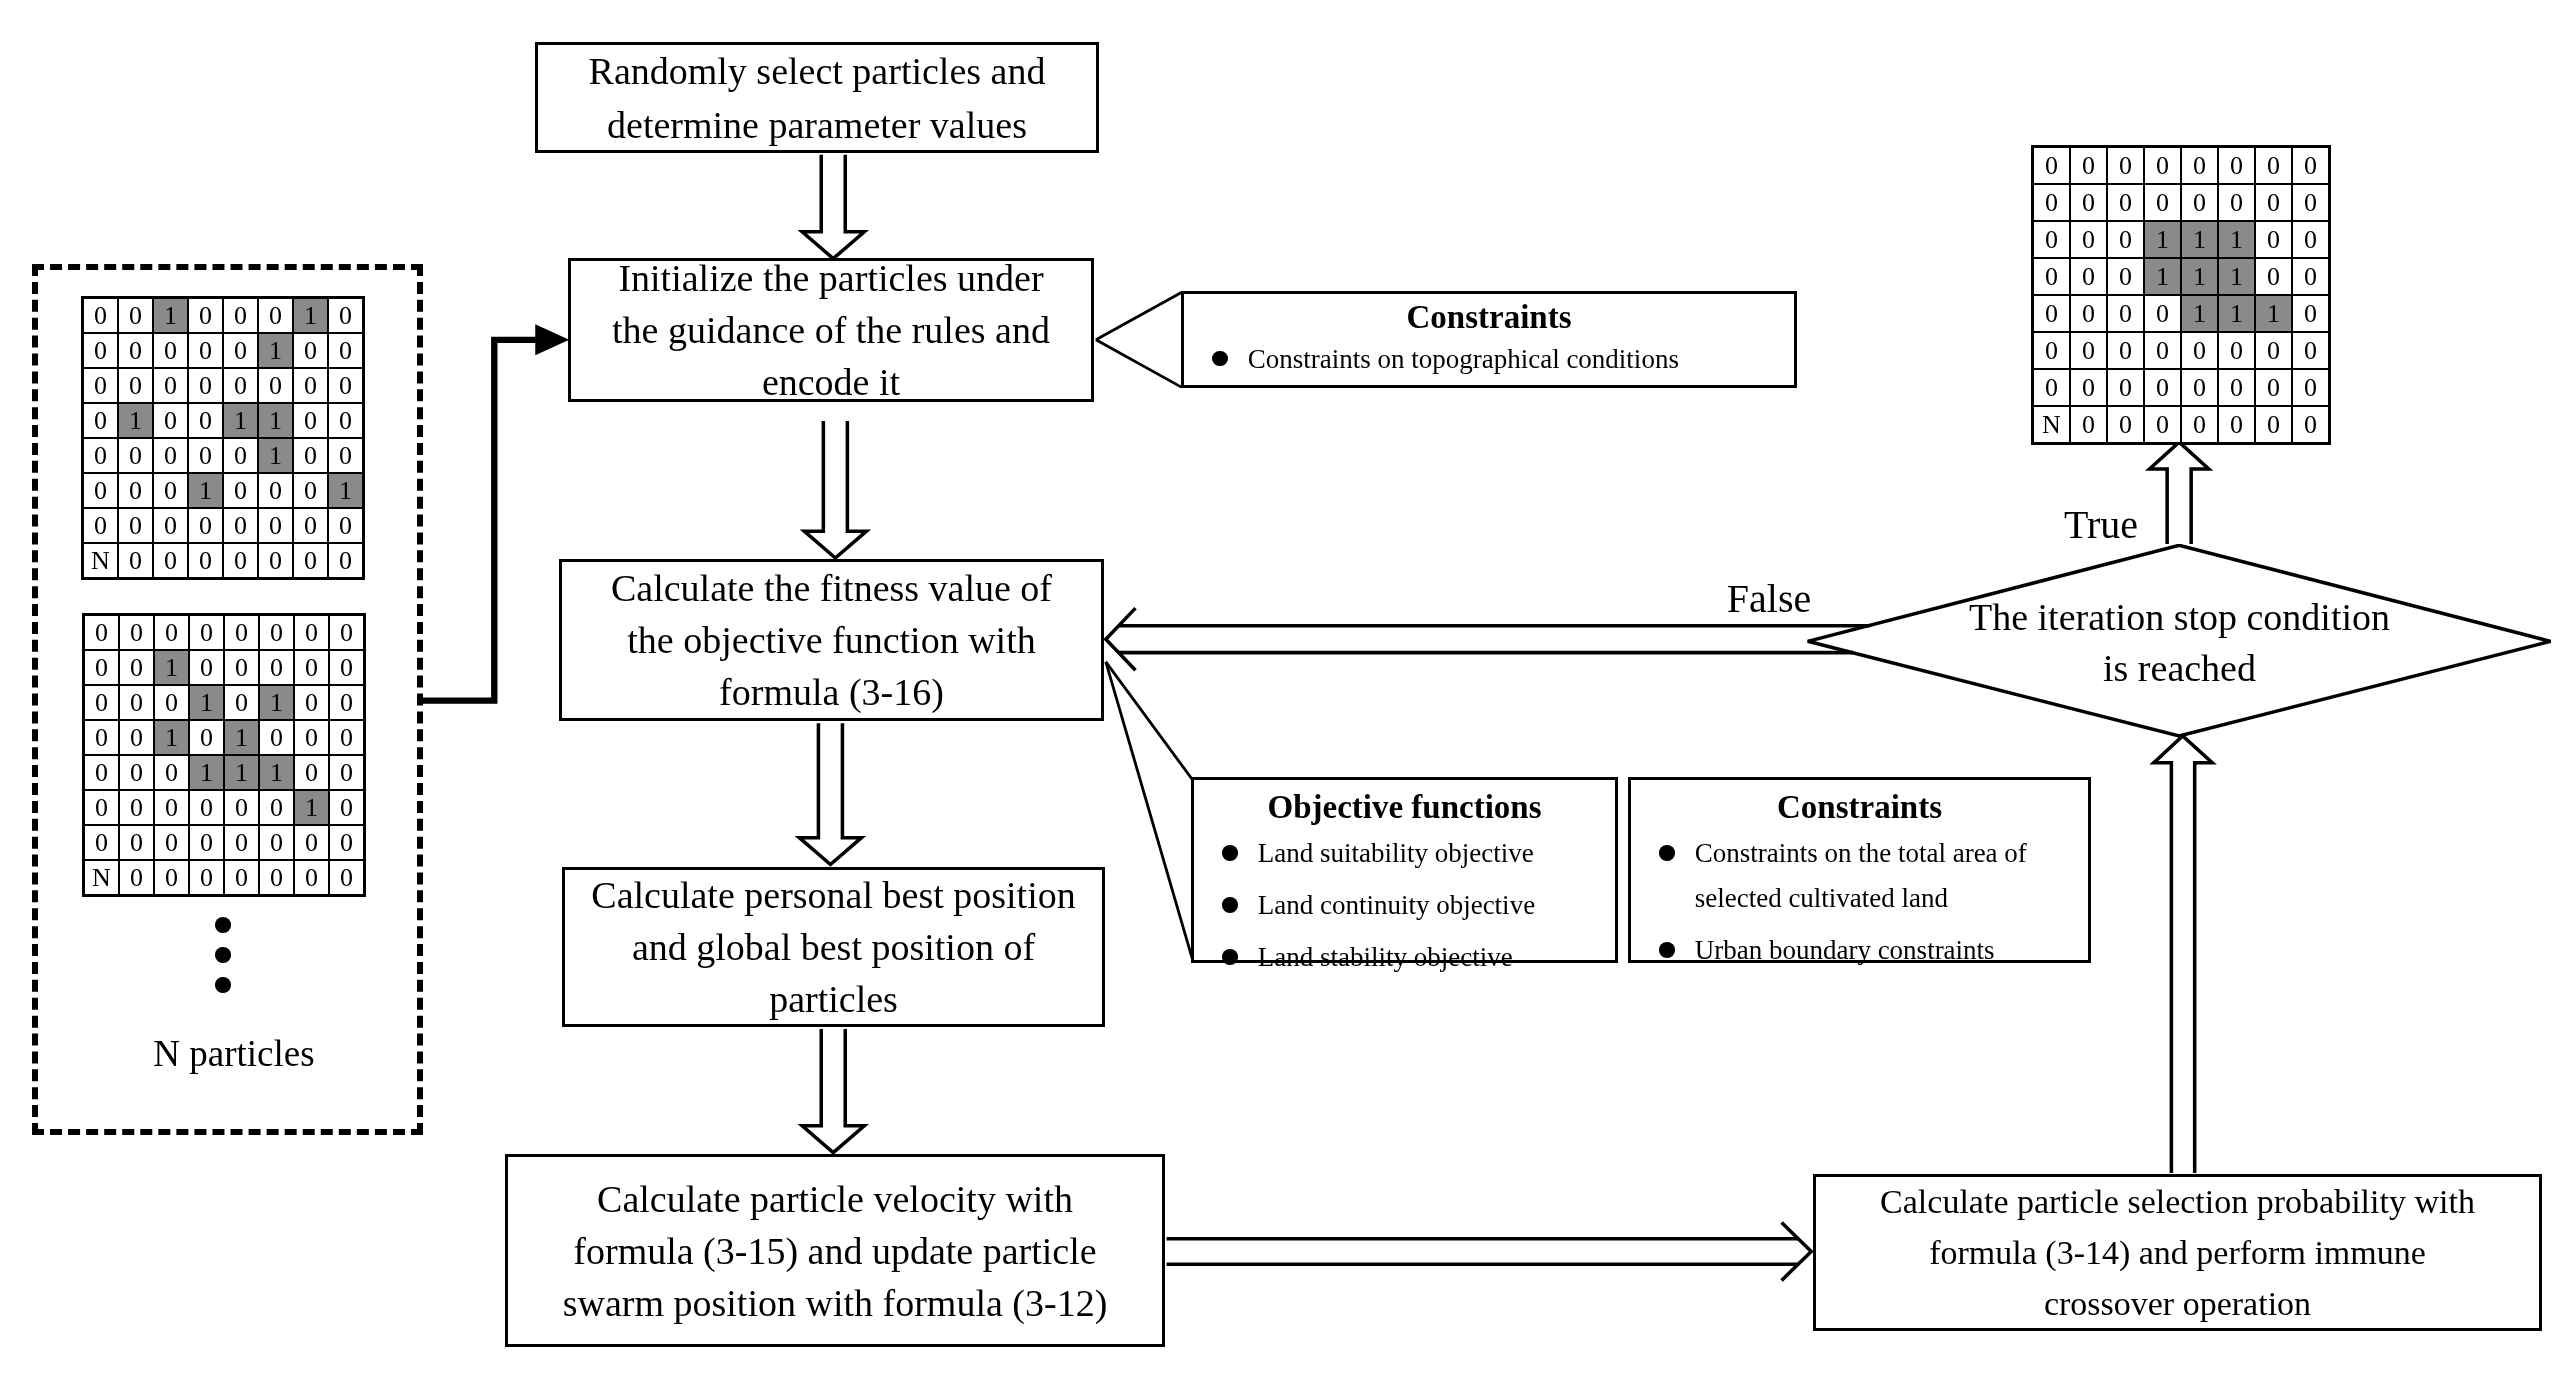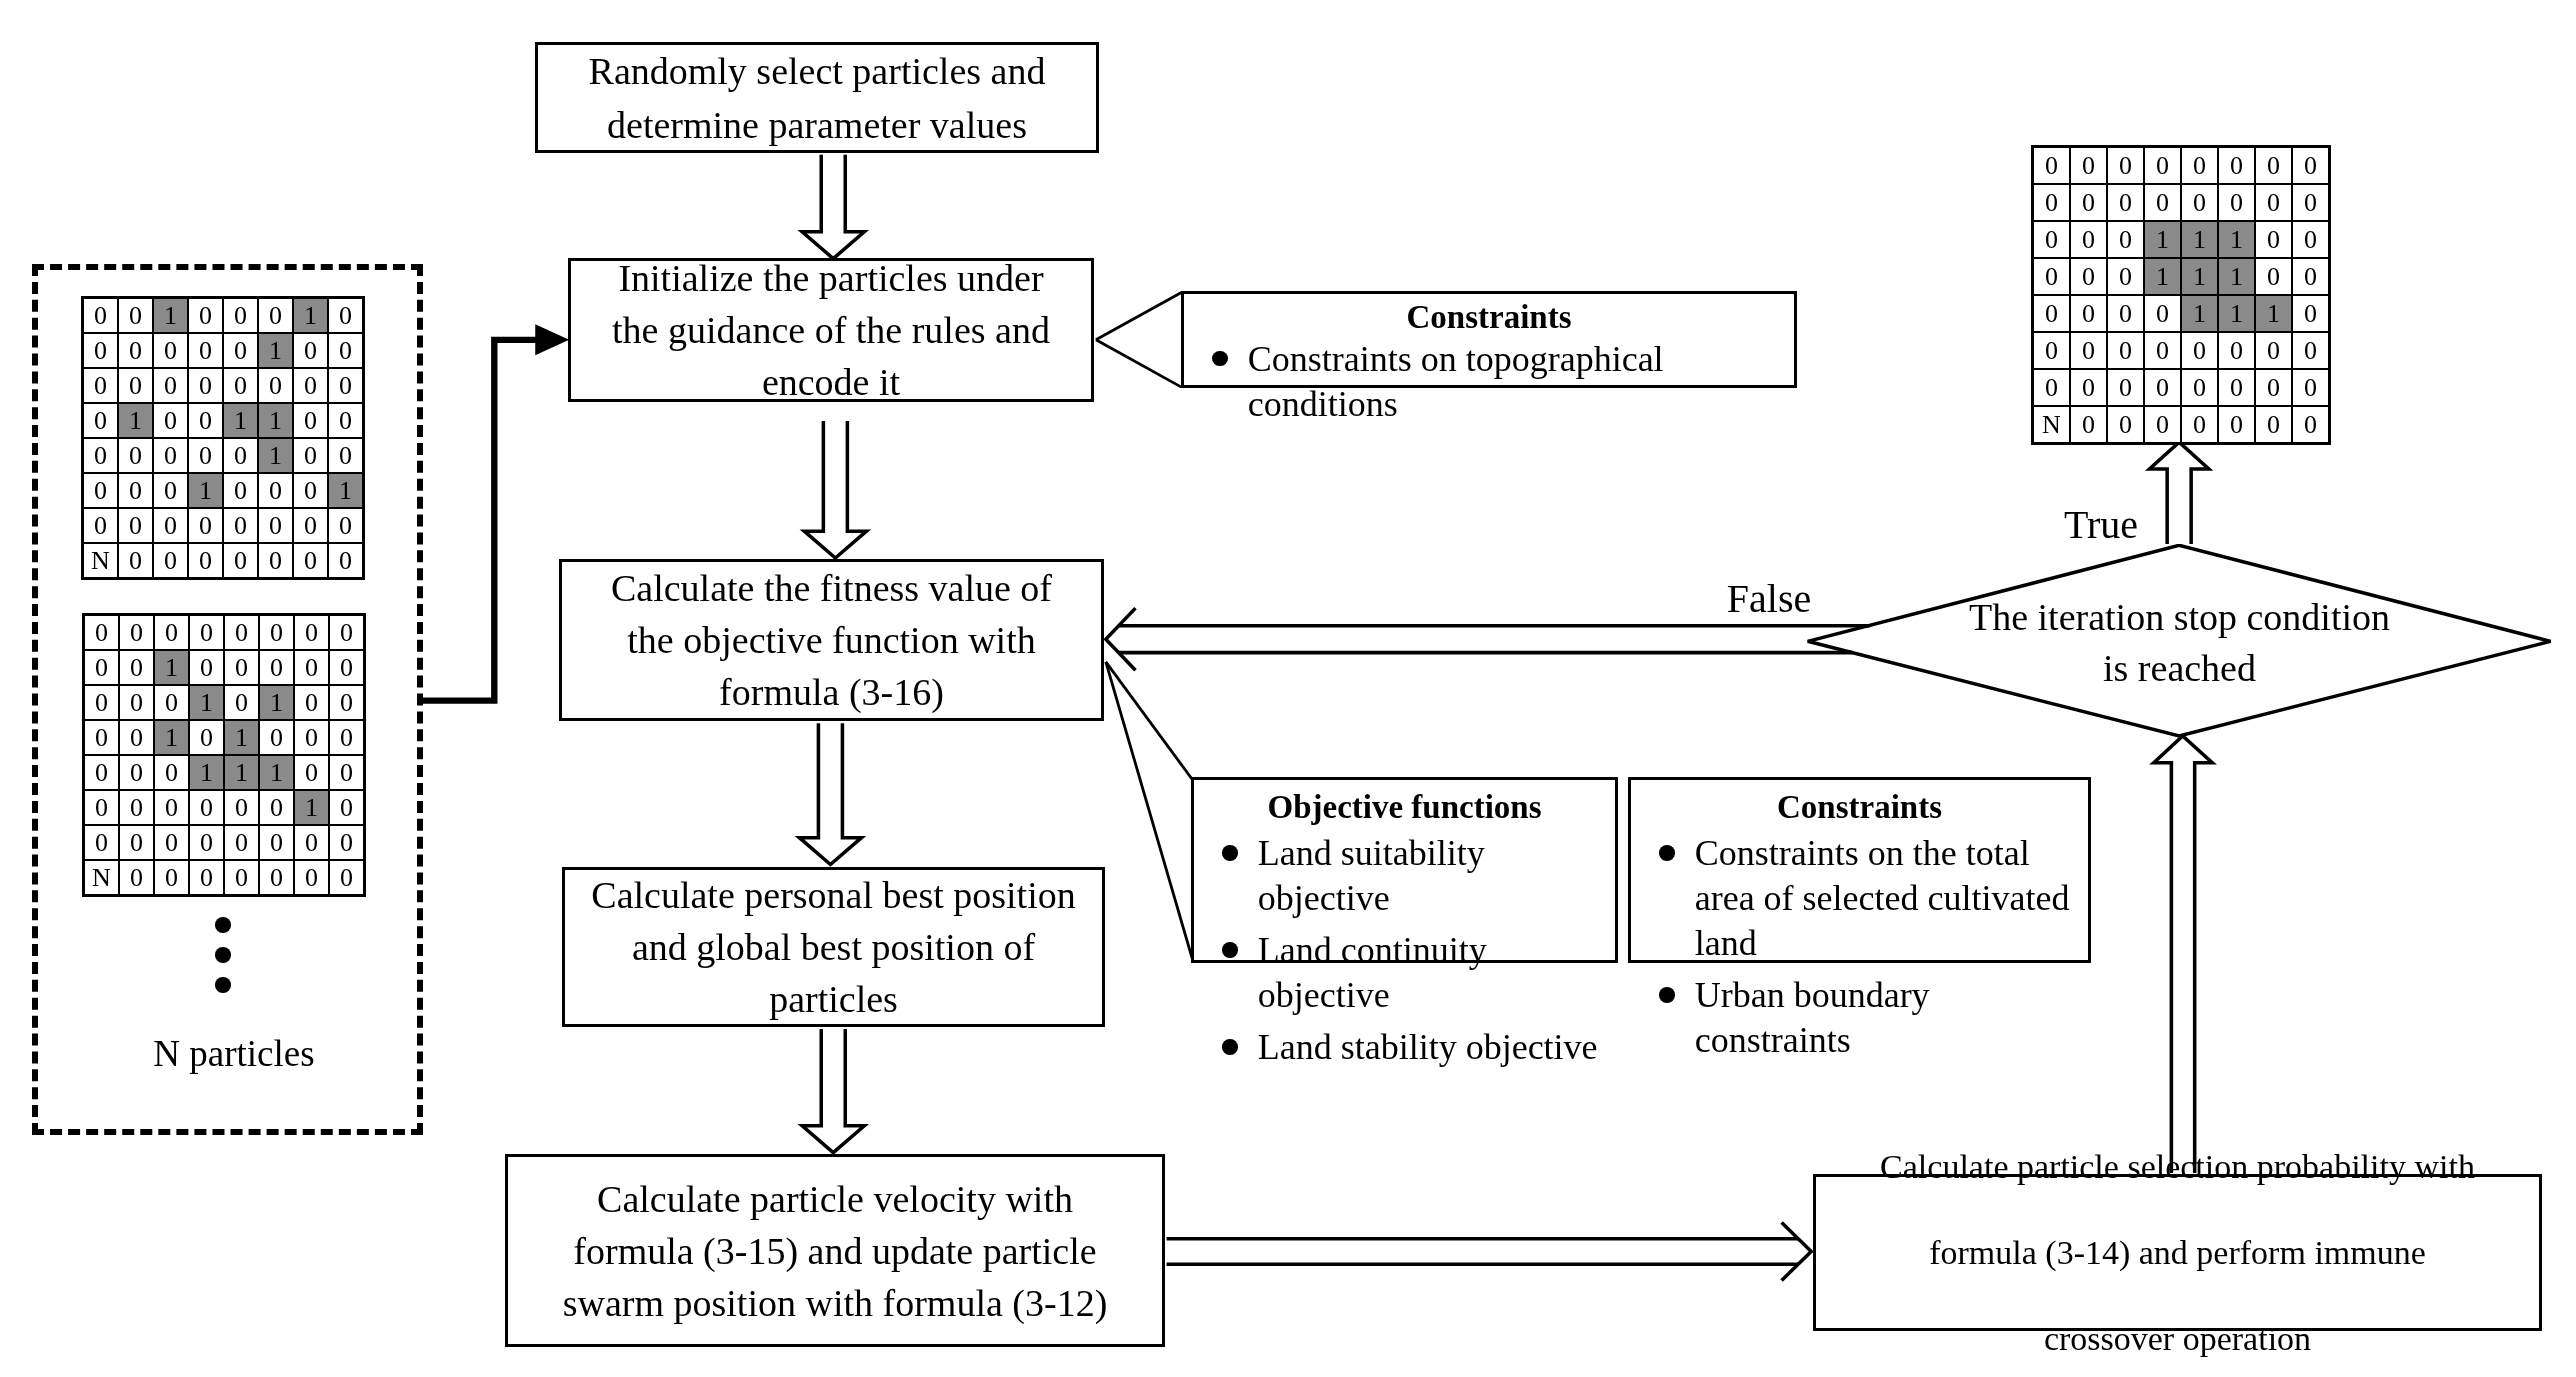--- a/index.html
+++ b/index.html
@@ -17,21 +17,21 @@
            justify-content:center;align-items:center;text-align:center;
            font-size:38px;line-height:51px;background:transparent;}
 
   .callout{position:absolute;z-index:2;box-sizing:border-box;background:#fff;
            border:3.5px solid #000;padding:7px 0 0 0;}
   .co-title{text-align:center;font-weight:bold;font-size:33px;line-height:40px;}
   .co-items{padding:4.2px 12.7px 0 24px;}
   .li{display:flex;align-items:flex-start;margin-bottom:7px;}
   .li .dot{flex:0 0 auto;width:15.5px;height:15.5px;border-radius:50%;
            background:#000;margin:14px 20px 0 4.2px;}
-  .li .litext{font-size:36px;line-height:45px;}
+  .li .litext{font-size:27px;line-height:45px;}
 
   .dashedbox{position:absolute;z-index:0;box-sizing:border-box;
            border:6.4px dashed #000;background:#fff;}
 
   .bingrid{position:absolute;z-index:2;display:grid;background:#fff;
            border:2.8px solid #000;}
   .bingrid .cell{box-sizing:border-box;border:1.4px solid #000;display:flex;
            align-items:center;justify-content:center;font-size:26px;background:#fff;}
   .g49{grid-template-columns:repeat(8,35px);grid-template-rows:repeat(8,35px);}
   .g53{grid-template-columns:repeat(8,37px);grid-template-rows:repeat(8,37px);}
@@ -302,21 +302,21 @@
     <div class="tline">and global best position of</div>
     <div class="tline">particles</div>
   </div>
 
 <div class="flowbox" style="left:505px;top:1154px;width:660px;height:193px;">
     <div class="tline">Calculate particle velocity with</div>
     <div class="tline">formula (3-15) and update particle</div>
     <div class="tline">swarm position with formula (3-12)</div>
   </div>
 
-<div class="flowbox" style="left:1813px;top:1174px;width:729px;height:157px;font-size:34px;line-height:51px;gap:35px;">
+<div class="flowbox" style="left:1813px;top:1174px;width:729px;height:157px;font-size:34px;line-height:51px;">
     <div class="tline">Calculate particle selection probability with</div>
     <div class="tline">formula (3-14) and perform immune</div>
     <div class="tline">crossover operation</div>
   </div>
 
 <div class="diamond-text" style="left:1897px;top:593px;width:565px;height:99px;">
     <div class="tline">The iteration stop condition</div>
     <div class="tline">is reached</div>
   </div>
 

